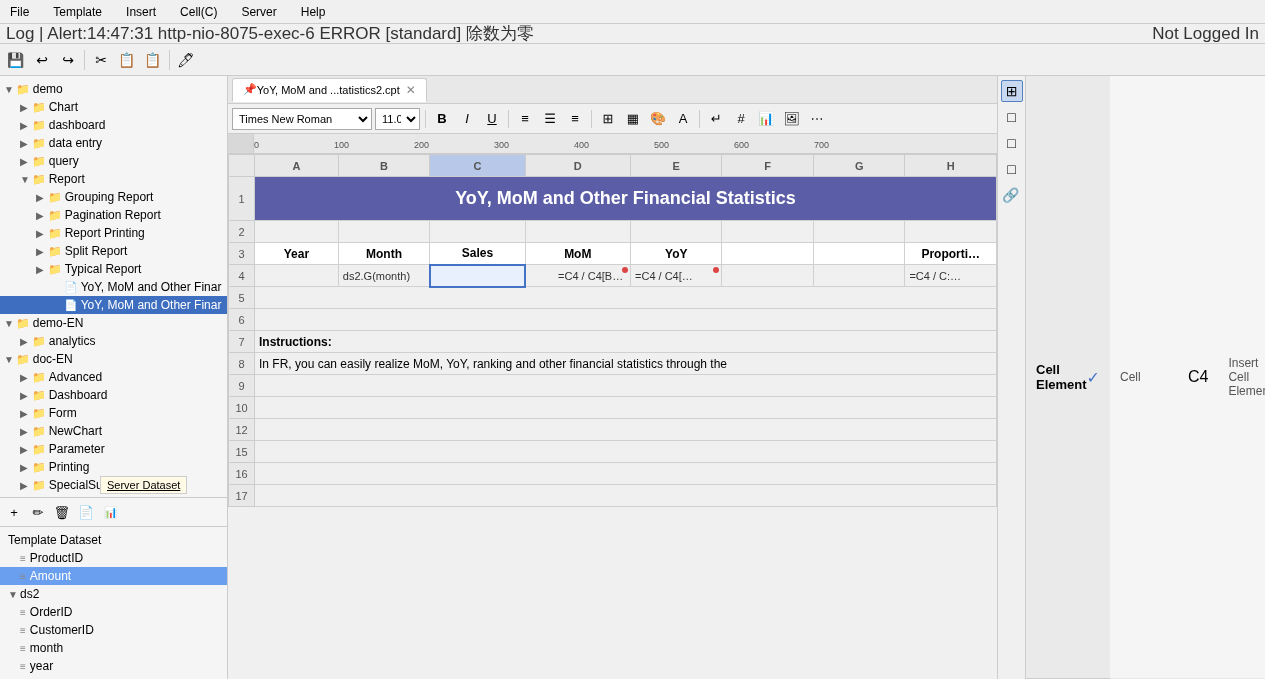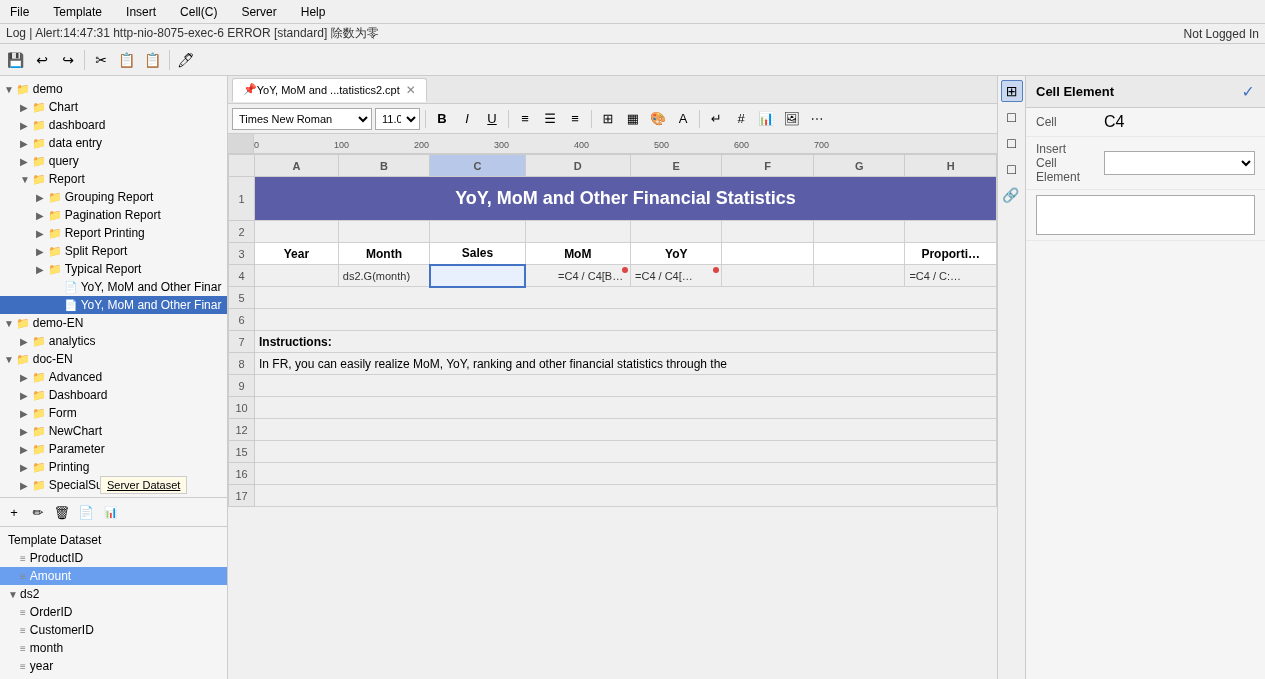--- a/index.html
+++ b/index.html
@@ -8,21 +8,21 @@
     
     .menu-bar {
       display: flex; align-items: center; background: #f0f0f0; border-bottom: 1px solid #ccc;
       padding: 2px 6px; gap: 16px; height: 24px; font-size: 12px;
     }
     .menu-item { cursor: pointer; padding: 2px 4px; }
 
     
     .log-bar {
       background: #f0f0f0; border-bottom: 1px solid #ccc; padding: 2px 6px;
-      font-size: 12px; color: #333; display: flex; justify-content: space-between;
+      font-size: 17px; color: #333; display: flex; justify-content: space-between;
       height: 20px; align-items: center;
     }
 
     
     .toolbar {
       display: flex; align-items: center; background: #f0f0f0; border-bottom: 1px solid #ccc;
       padding: 2px 4px; gap: 2px; height: 32px;
     }
     .toolbar-btn {
       width: 24px; height: 24px; border: 1px solid transparent; background: none;
@@ -152,21 +152,21 @@
     }
     .cell.header-cell {
       background: #ffffff; font-weight: bold; text-align: center; border: 1px solid #d0d0d0;
     }
     .cell.formula-cell { font-size: 11px; color: #333; }
     td { vertical-align: middle; }
 
     
     .property-panel {
       width: 240px; background: #f5f5f5; border-left: 1px solid #ccc;
-      display: flex; flex-direction: column; overflow: hidden;
+      display: flex; flex-direction: row; overflow: hidden;
     }
     .property-header {
       display: flex; align-items: center; justify-content: space-between;
       padding: 6px 10px; border-bottom: 1px solid #ccc; background: #eaeaea;
     }
     .property-title { font-weight: bold; font-size: 13px; }
     .property-check { color: #4472c4; font-size: 16px; cursor: pointer; }
     .property-row {
       display: flex; align-items: center; padding: 5px 10px; border-bottom: 1px solid #e8e8e8;
       font-size: 12px; gap: 8px;

